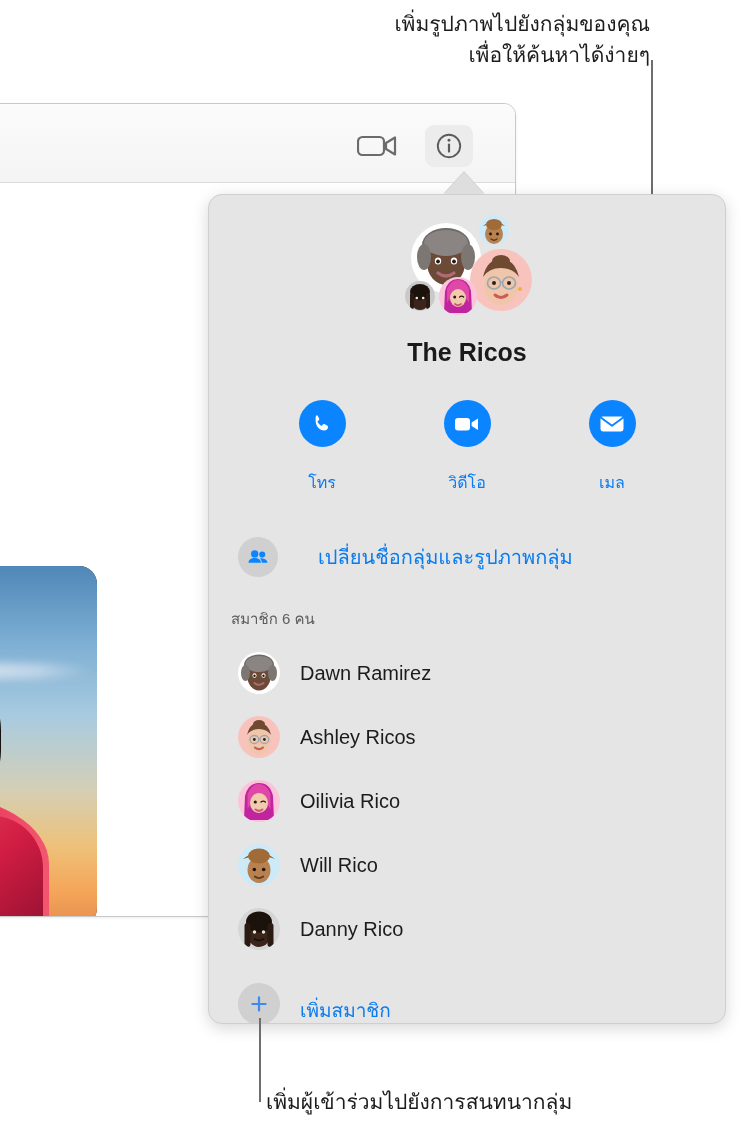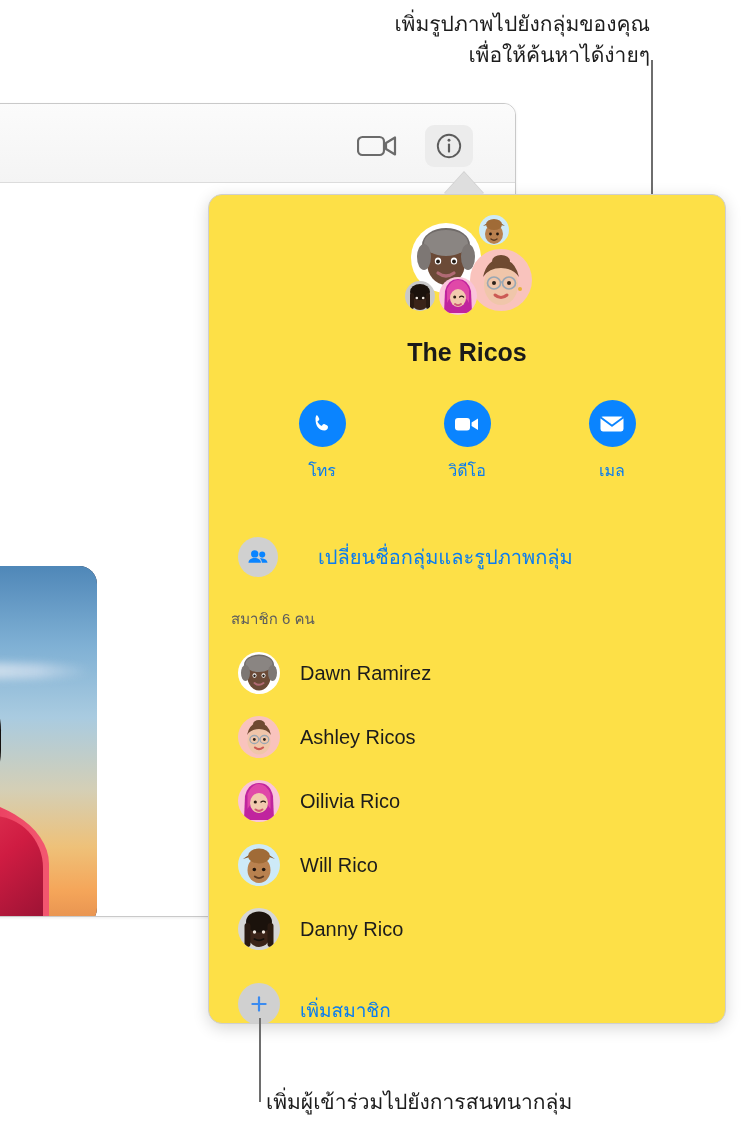--- a/index.html
+++ b/index.html
@@ -104,21 +104,21 @@
     position:absolute;left:28px;top:250px;width:126px;height:130px;
     background:linear-gradient(140deg,#e93f5b 0%,#cf1c42 48%,#8d1030 100%);
     border-radius:60% 40% 14% 10%;
   }
 
   
   .popover{
     position:absolute;
     left:208px;top:194px;
     width:516px;height:828px;
-    background:#fde047;
+    background:#e5e5e5;
     border:1px solid #cfcfcf;
     border-radius:14px;
     box-shadow:0 4px 16px rgba(0,0,0,.16);
     overflow:hidden;
   }
   .pop-arrow{
     position:absolute;left:444px;top:172px;
     width:0;height:0;
     border-left:20px solid transparent;
     border-right:20px solid transparent;
@@ -145,21 +145,21 @@
   }
   .action{
     width:110px;display:flex;flex-direction:column;align-items:center;
   }
   .action-circle{
     width:47px;height:47px;border-radius:50%;
     background:#0a84ff;
     display:flex;align-items:center;justify-content:center;
   }
   .action-label{
-    margin-top:11px;
+    margin-top:23px;
     font-size:16px;color:#0a7cf0;
     font-family:Liberation Sans, sans-serif;
   }
 
   .row-rename{
     position:absolute;left:29px;top:342px;
     display:flex;align-items:center;gap:20px;
   }
   .grey-circle{
     width:40px;height:40px;border-radius:50%;

